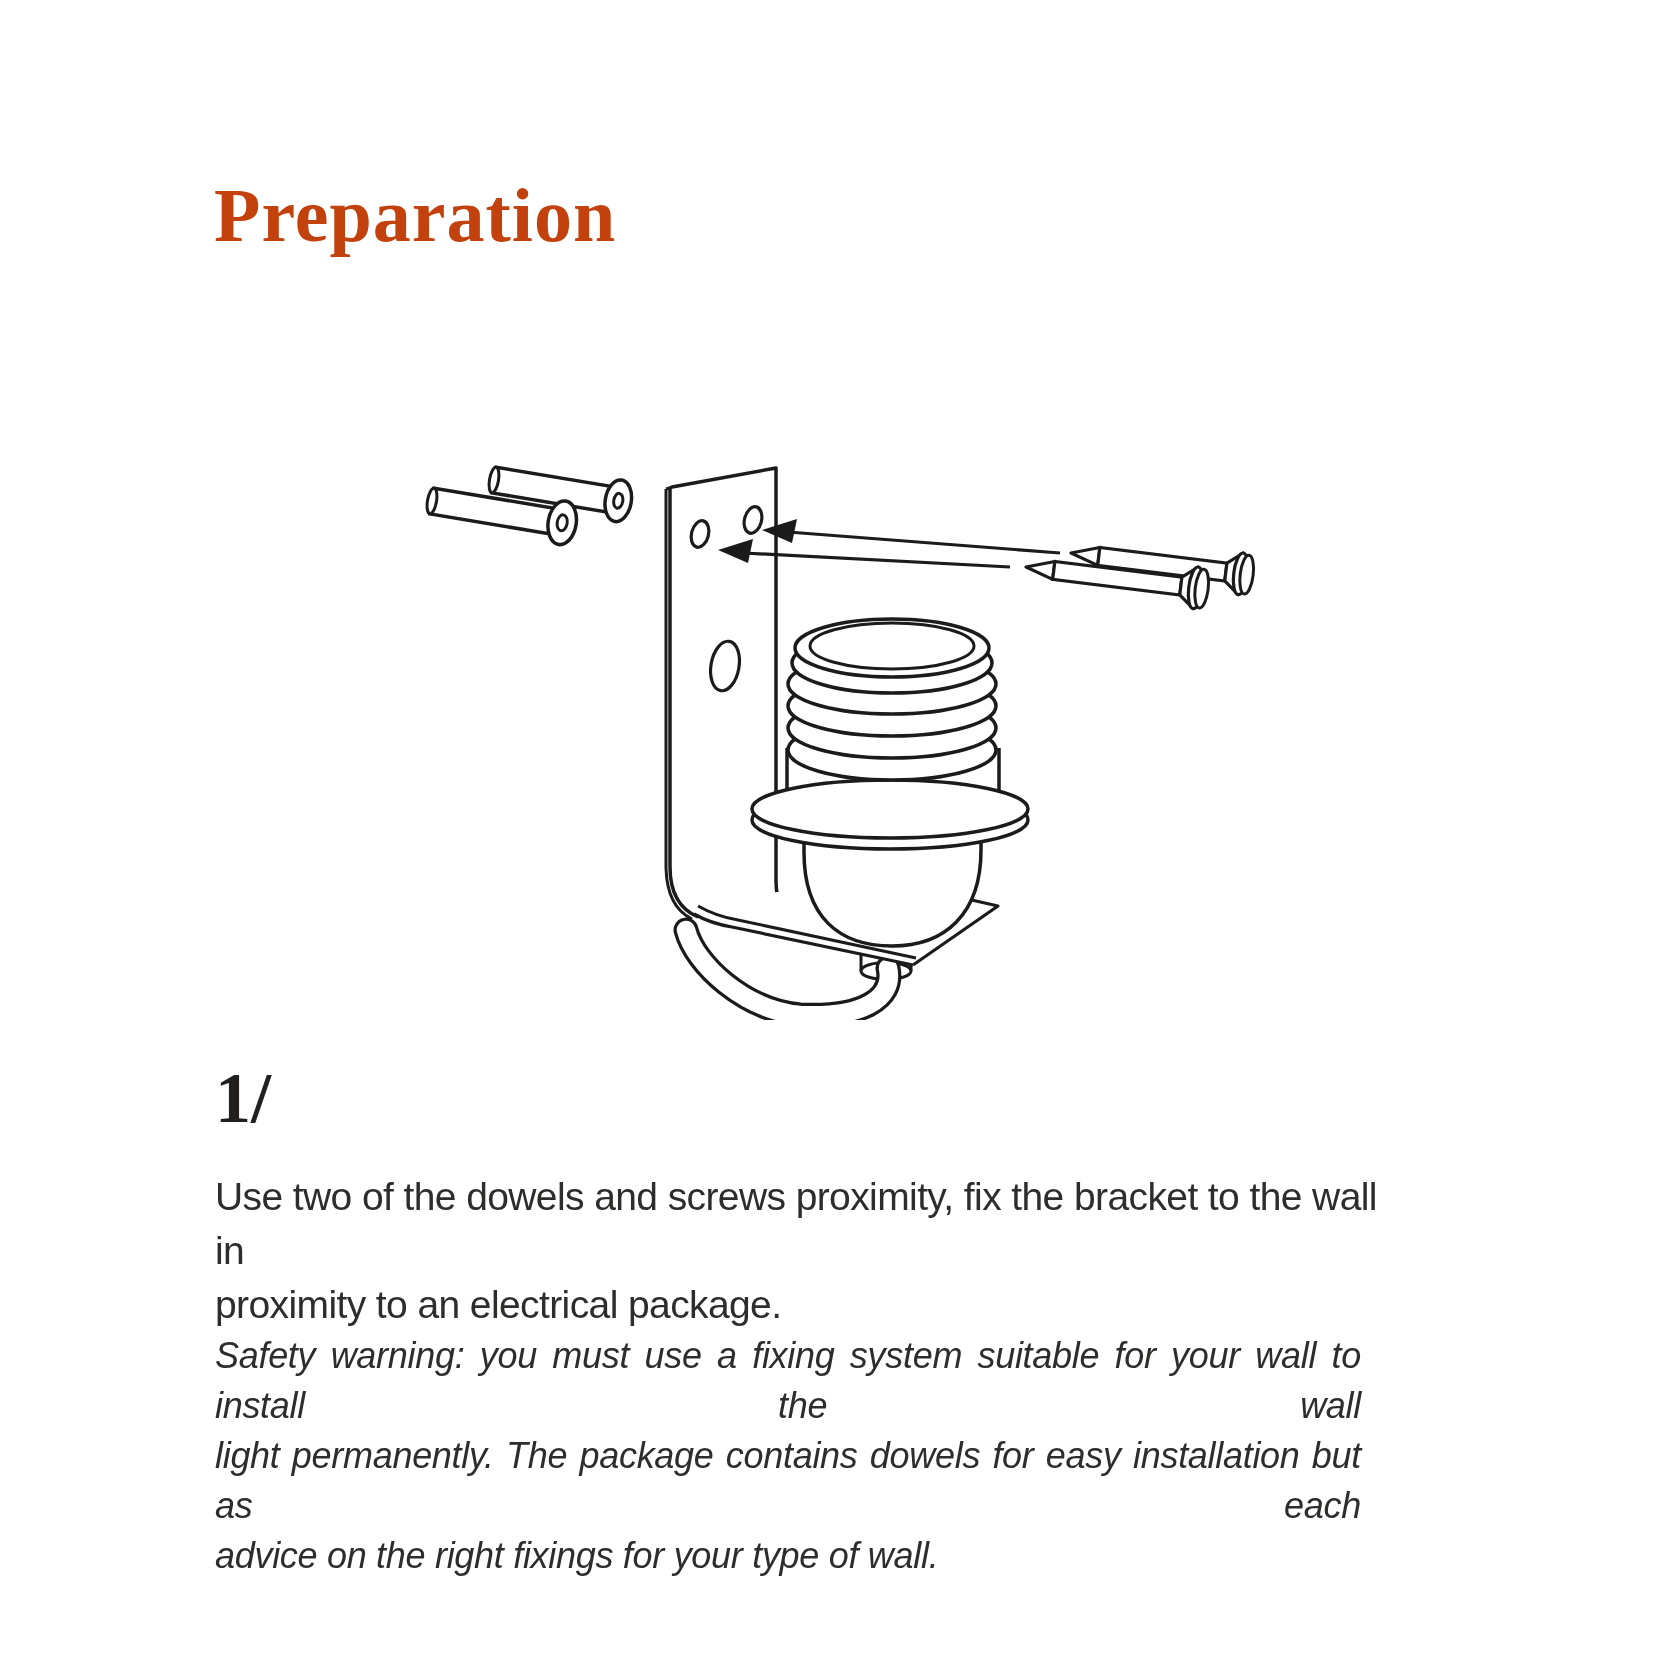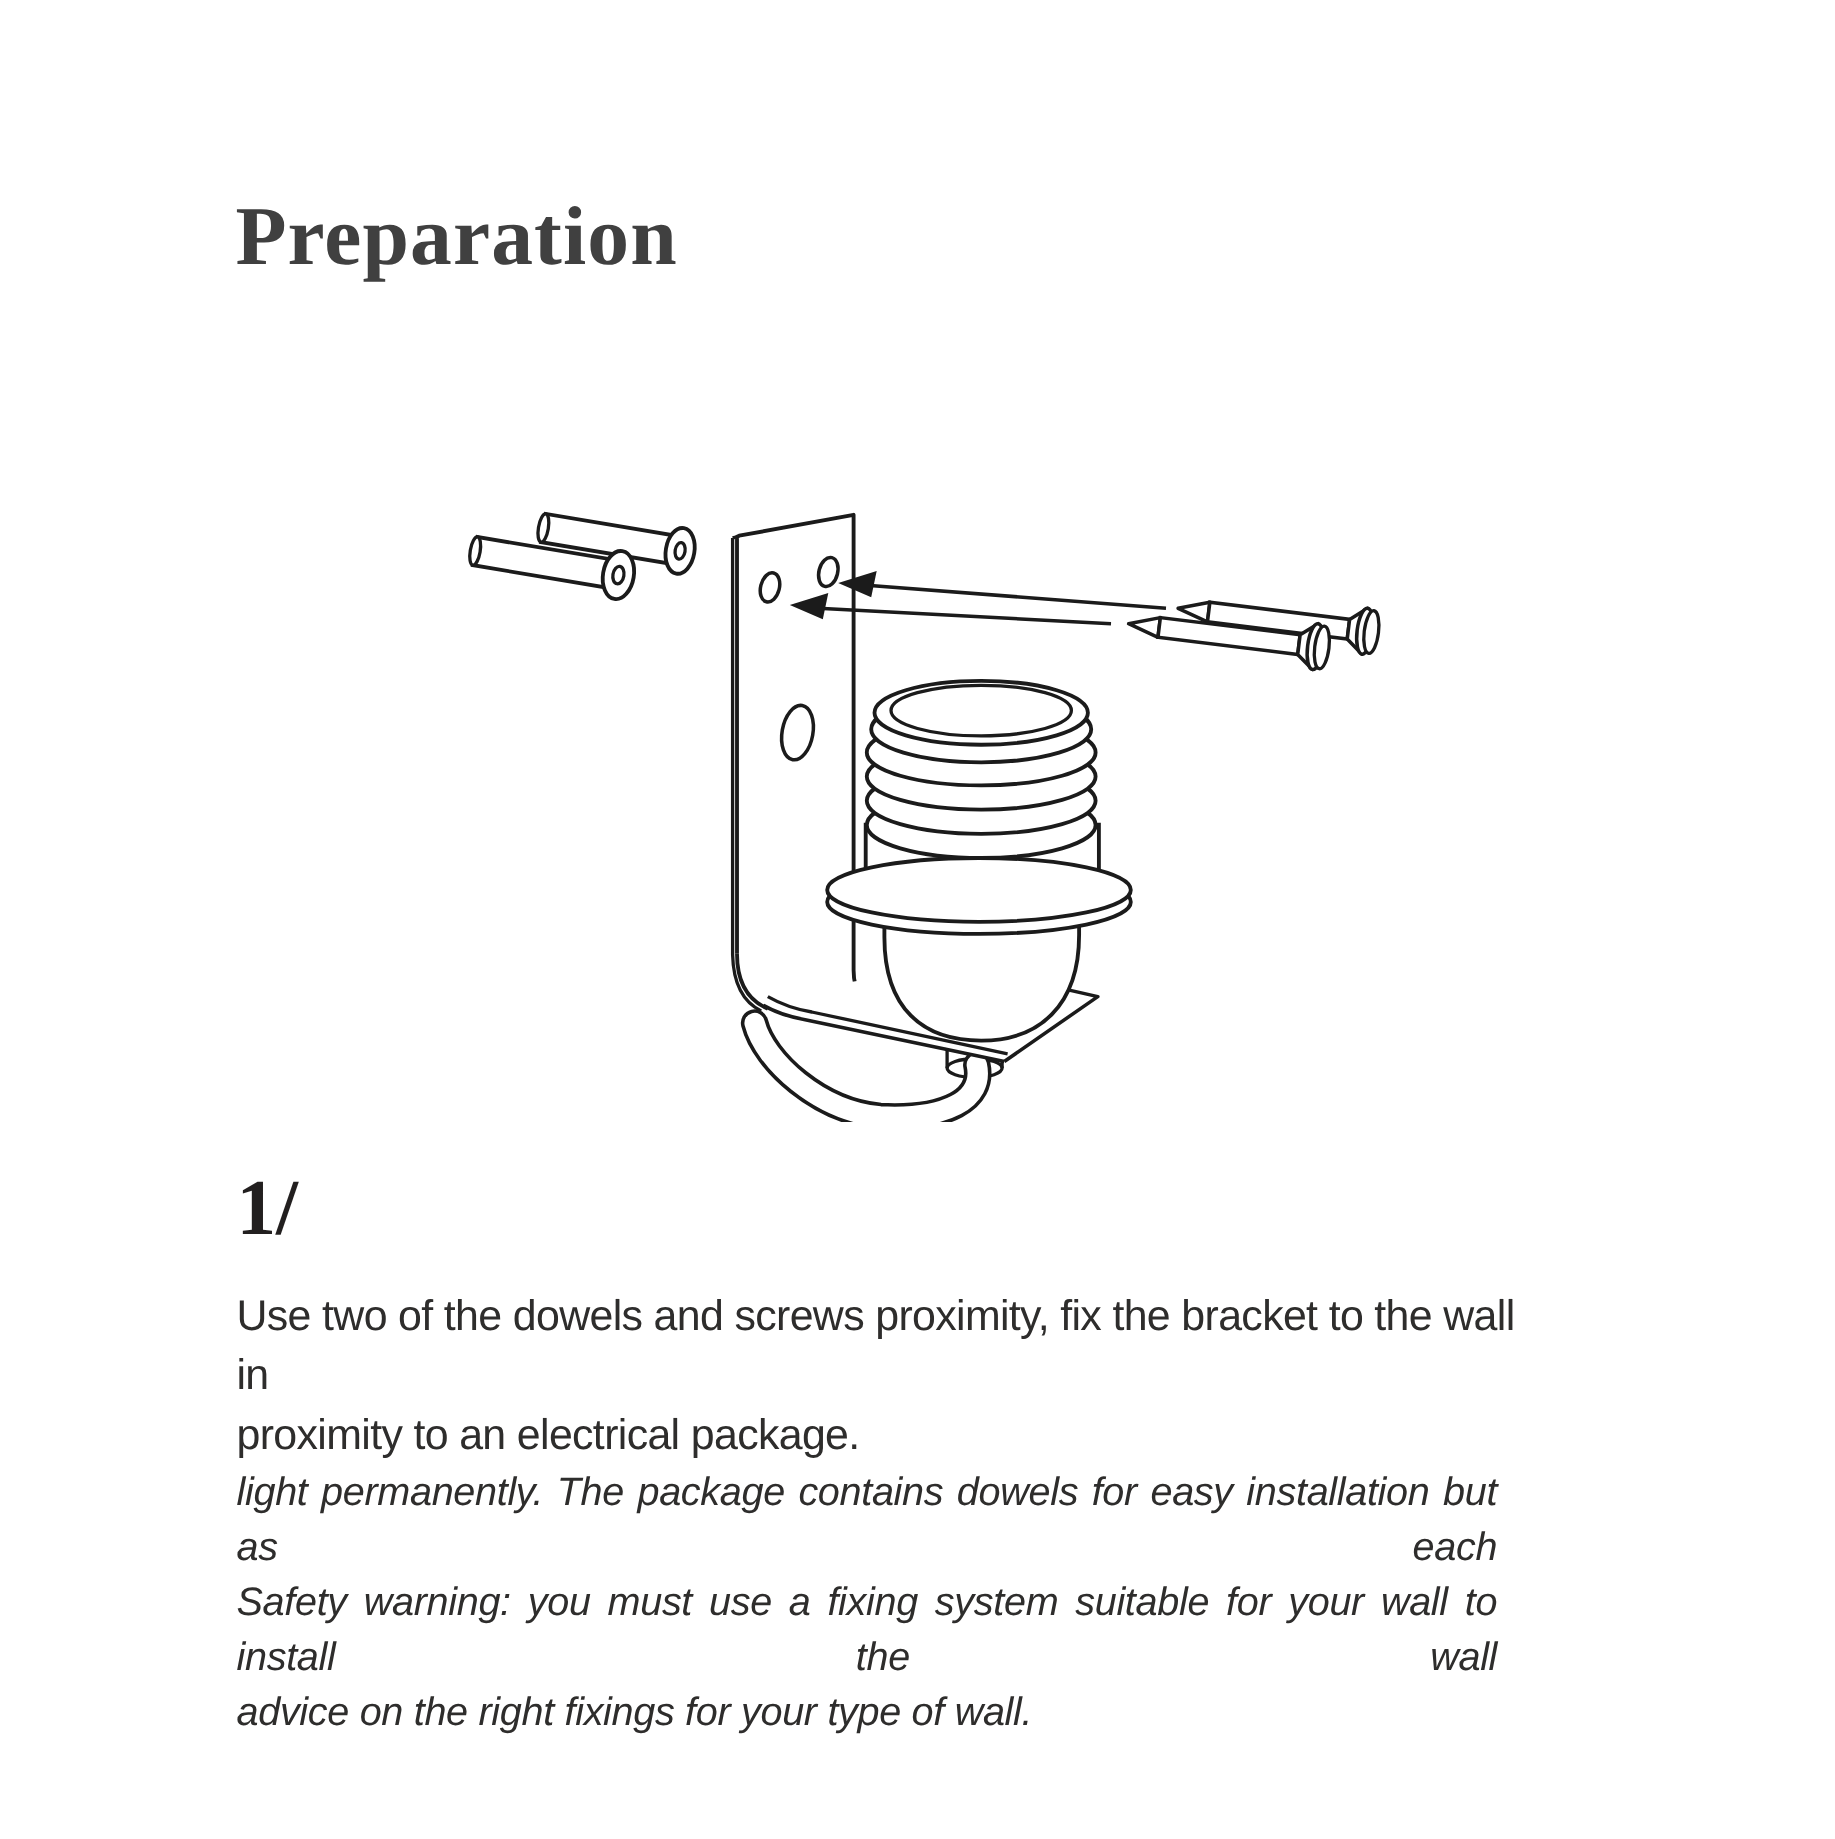--- a/index.html
+++ b/index.html
@@ -9,21 +9,21 @@
     background:#ffffff;
     overflow:hidden;
     font-family:"Liberation Sans","DejaVu Sans",sans-serif;
   }
   .title{
     position:absolute;left:214px;top:126px;
     font-family:"Liberation Serif","DejaVu Serif",serif;
     font-weight:600;
     font-size:76px;line-height:1;
     letter-spacing:1px;
-    color:#404040;
+    color:#c2410c;
   }
   .step-number{
     position:absolute;left:215px;top:1062px;
     font-family:"Liberation Serif","DejaVu Serif",serif;
     font-weight:600;
     font-size:72px;line-height:1;
     color:#221f1f;
   }
   .illustration{
     position:absolute;left:380px;top:420px;
@@ -156,18 +156,18 @@
   </div>
 
   <div class="step-number">1/</div>
 
   <div class="instruction">
     <div>Use two of the dowels and screws proximity, fix the bracket to the wall in</div>
     <div>proximity to an electrical package.</div>
   </div>
 
   <div class="warning">
+    <div class="jline">Safety warning: you must use a fixing system suitable for your wall to install the wall</div>
     <div class="jline">light permanently. The package contains dowels for easy installation but as each</div>
-    <div class="jline">Safety warning: you must use a fixing system suitable for your wall to install the wall</div>
     <div>advice on the right fixings for your type of wall.</div>
   </div>
 
 </div>
 
 </body></html>

